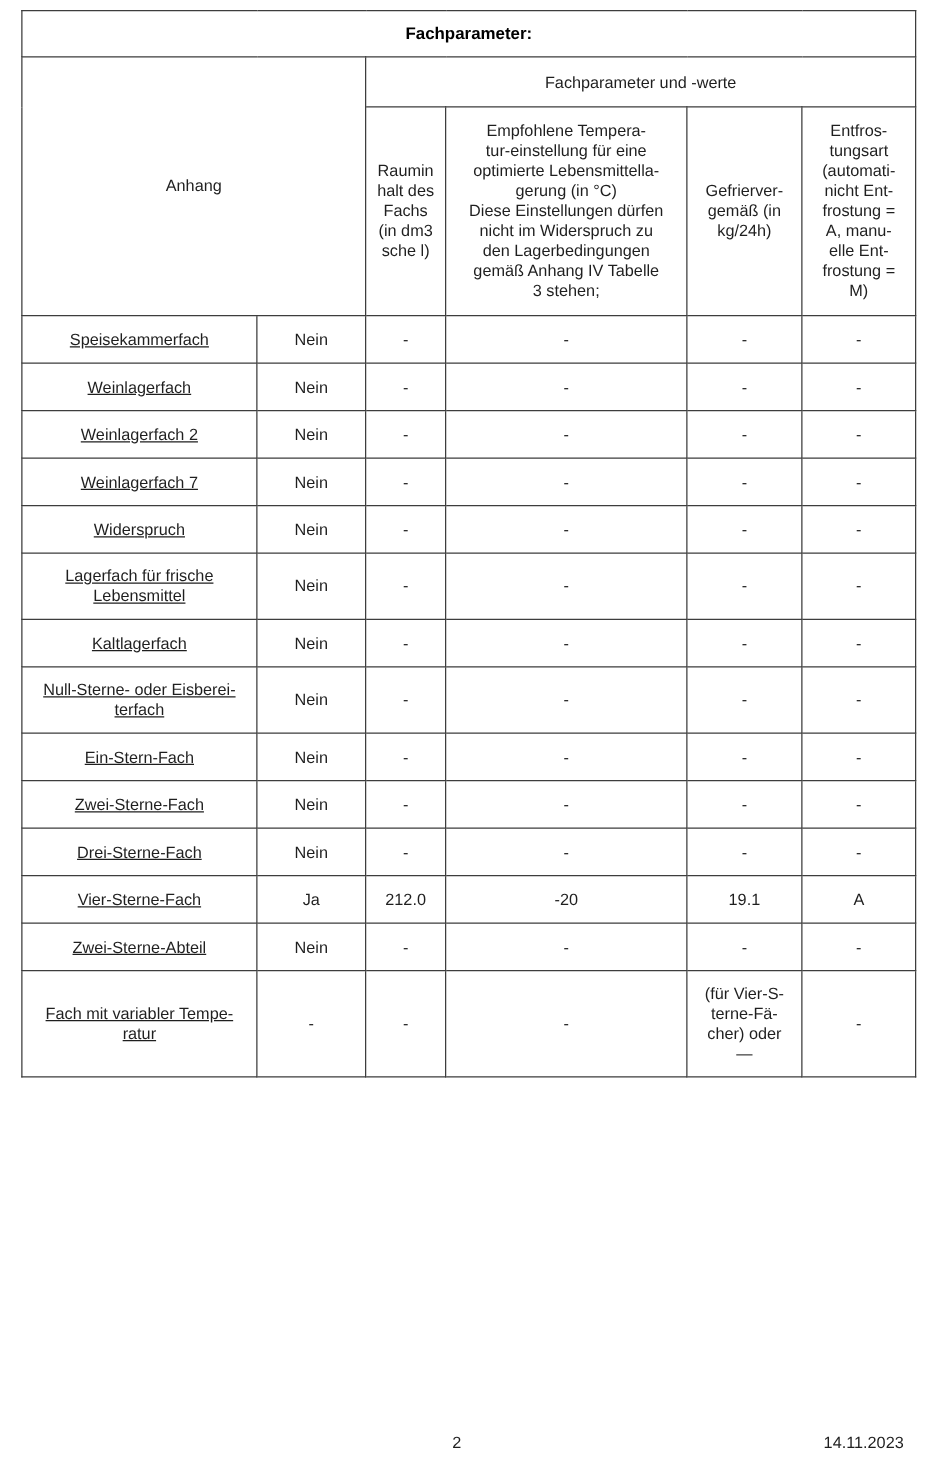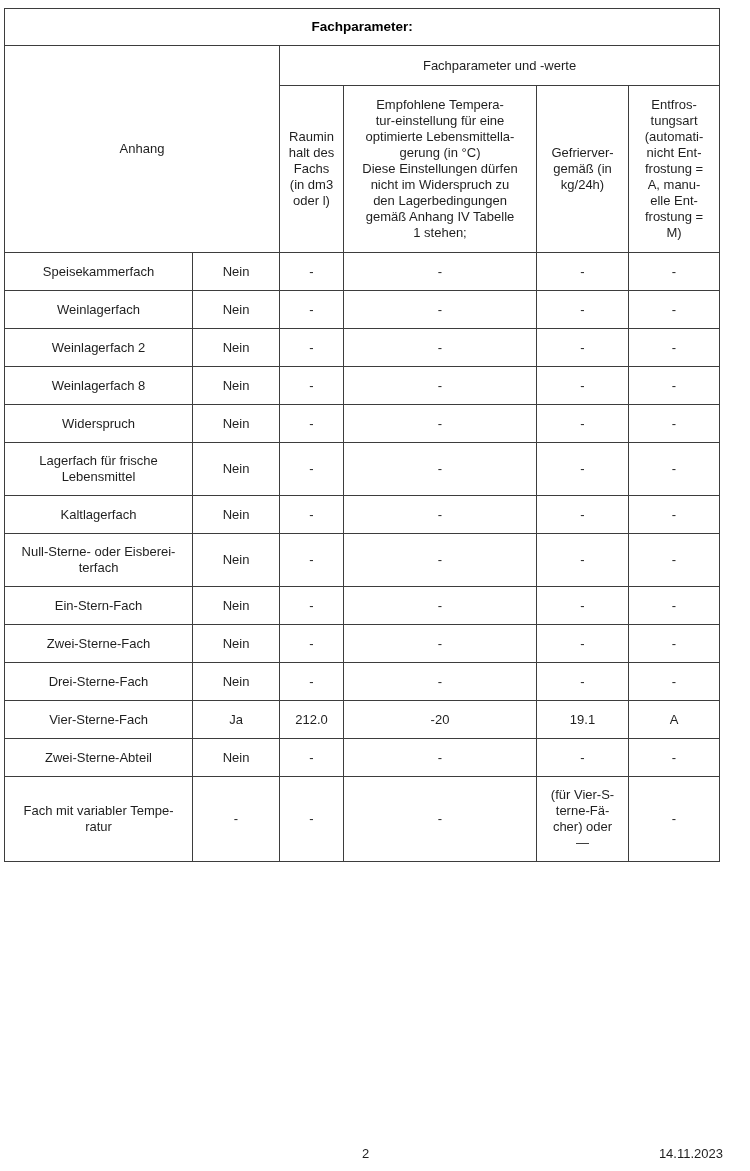--- a/index.html
+++ b/index.html
@@ -11,21 +11,21 @@
     position: relative;
     width: 750px;
     height: 1171px;
     background: #ffffff;
     font-family: "Liberation Sans", sans-serif;
     color: #1f1f1f;
     overflow: hidden;
   }
   table.fach-table {
     position: absolute;
-    left: 4px;
+    left: 17px;
     top: 8px;
     width: 715px;
     border-collapse: collapse;
     table-layout: fixed;
     font-size: 13px;
     line-height: 16px;
     padding-left: 19px;
   }
   table.fach-table td {
     border: 1px solid #3d3d3d;
@@ -52,20 +52,21 @@
   }
   td.sub-head {
     vertical-align: top;
     padding-top: 12px;
     padding-left: 4px;
     padding-right: 4px;
     height: 146px;
   }
   td.name-cell {
     text-align: left;
+    text-decoration: underline;
   }
   td.left-cell {
     text-align: left;
     padding-left: 10px;
   }
   tr.body-row td {
     height: 17px;
   }
   tr.row-tall td {
     height: 64px;
@@ -112,30 +113,30 @@
       </tr>
       <tr>
         <td colspan="2" rowspan="2" class="fachtyp-head">Anhang</td>
         <td colspan="4" class="group-head">Fachparameter und -werte</td>
       </tr>
       <tr>
         <td class="sub-head">Raumin
 halt des
 Fachs
 (in dm3
-oder l)</td>
+sche l)</td>
         <td class="sub-head">Empfohlene Tempera-
 tur-einstellung für eine
 optimierte Lebensmittella-
 gerung (in °C)
 Diese Einstellungen dürfen
 nicht im Widerspruch zu
 den Lagerbedingungen
 gemäß Anhang IV Tabelle
-1 stehen;</td>
+3 stehen;</td>
         <td class="sub-head">Gefrierver-
 gemäß (in
 kg/24h)</td>
         <td class="sub-head">Entfros-
 tungsart
 (automati-
 nicht Ent-
 frostung =
 A, manu-
 elle Ent-
@@ -161,21 +162,21 @@
       </tr>
       <tr class="body-row">
         <td class="name-cell">Weinlagerfach 2</td>
         <td>Nein</td>
         <td>-</td>
         <td>-</td>
         <td>-</td>
         <td>-</td>
       </tr>
       <tr class="body-row">
-        <td class="name-cell">Weinlagerfach 8</td>
+        <td class="name-cell">Weinlagerfach 7</td>
         <td>Nein</td>
         <td>-</td>
         <td>-</td>
         <td>-</td>
         <td>-</td>
       </tr>
       <tr class="body-row">
         <td class="name-cell">Widerspruch</td>
         <td>Nein</td>
         <td>-</td>

